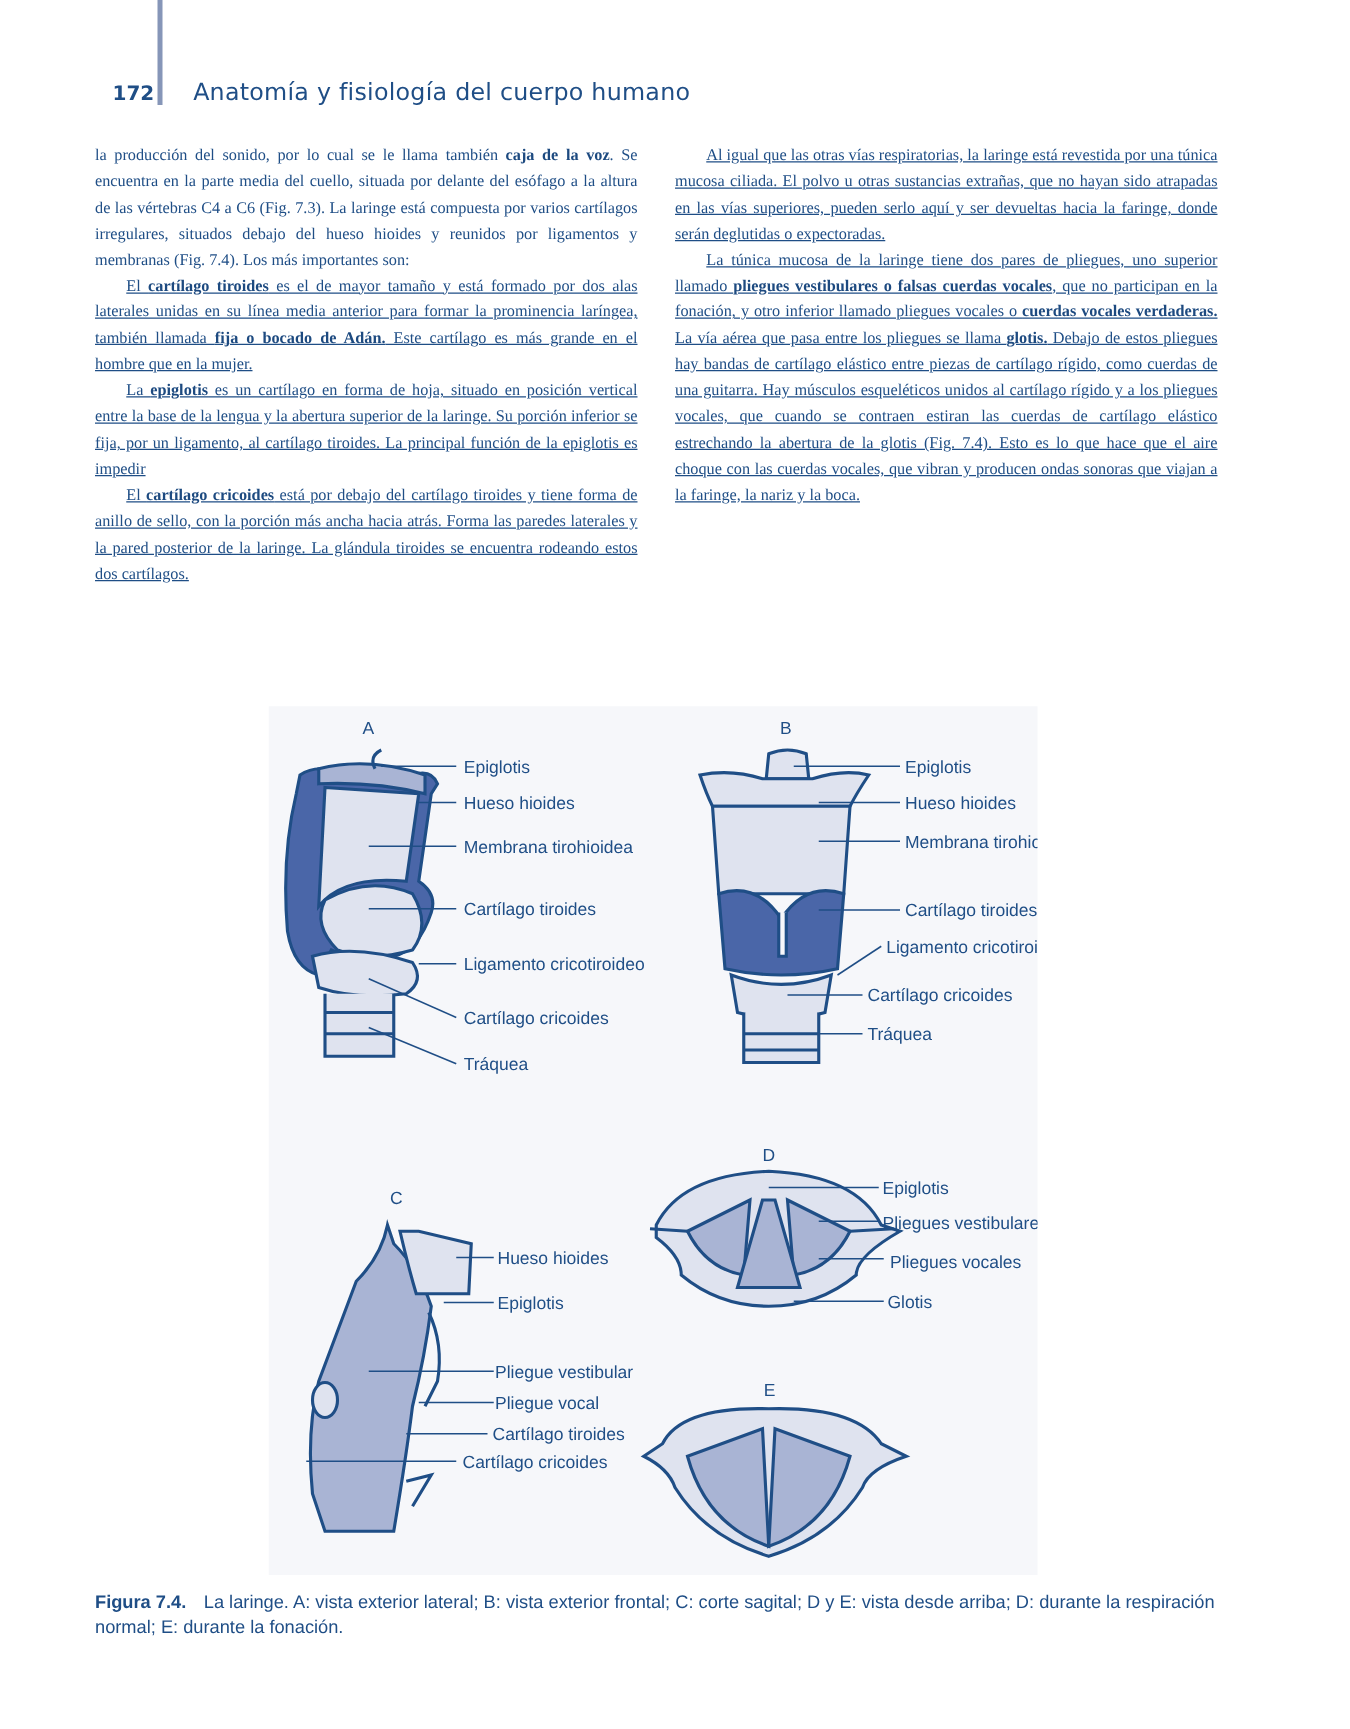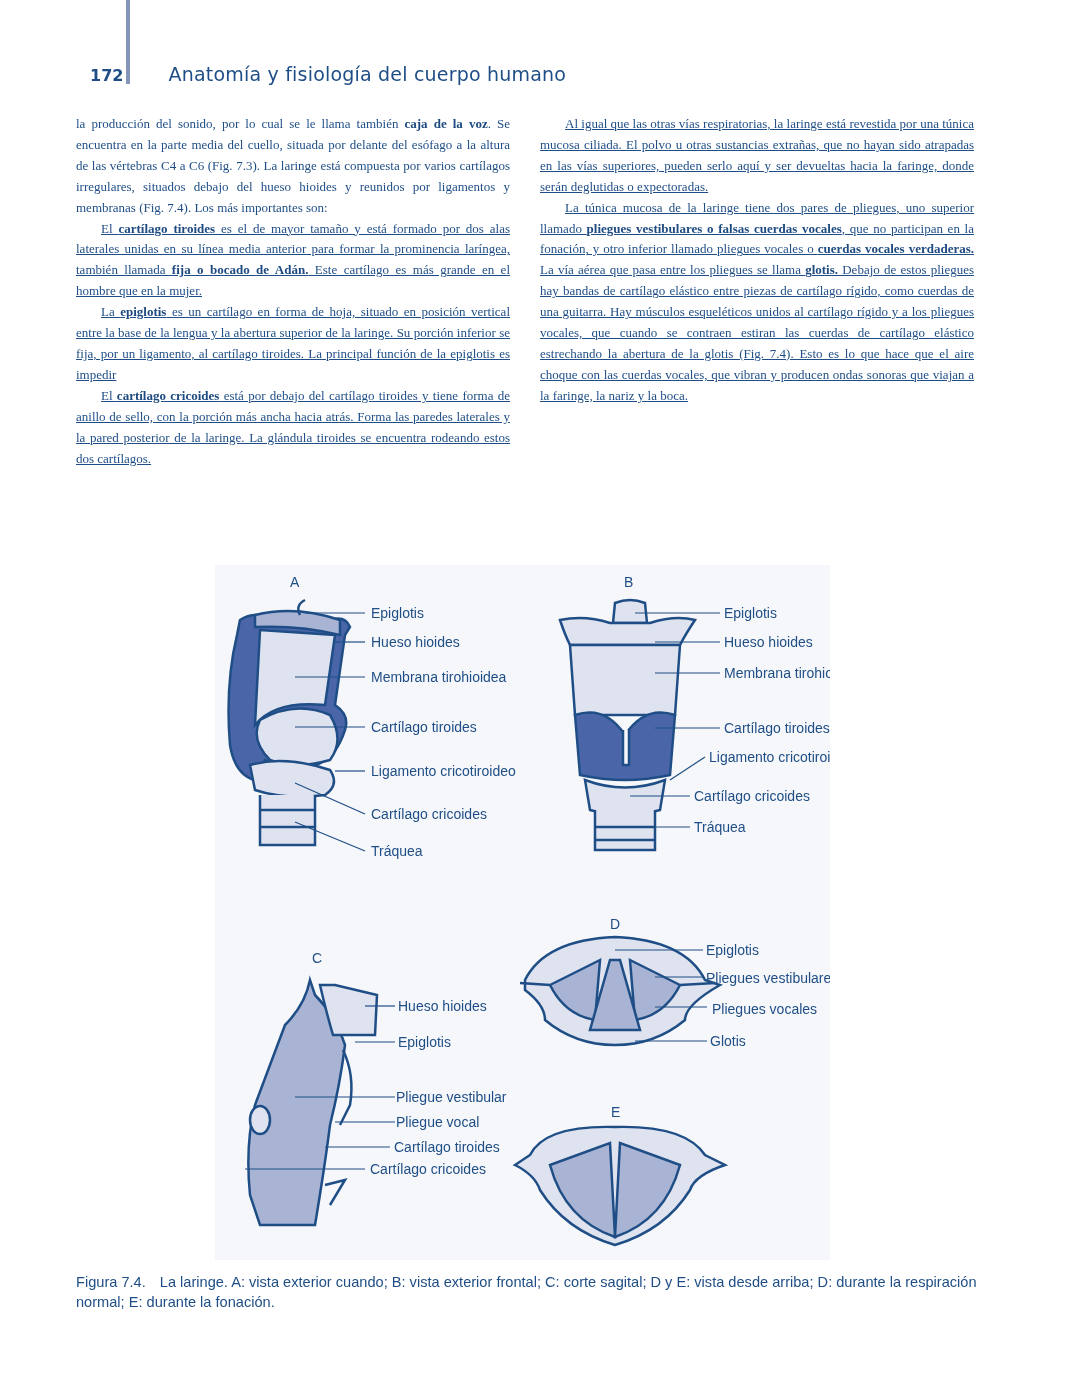--- a/index.html
+++ b/index.html
@@ -1,32 +1,32 @@
 <!DOCTYPE html>
 <html><head>
 <meta charset="utf-8">
 <style>
   html, body { margin:0; padding:0; background:#ffffff; }
   body { width:1080px; height:1383px; position:relative; overflow:hidden; font-family:"Liberation Serif", serif; color:#1f4e86; }
   .rule { position:absolute; left:126px; top:0; width:4px; height:84px; background:#8696b8; }
   .header { position:absolute; left:90px; top:63px; font-family:"DejaVu Sans", sans-serif; color:#1f4e86; }
-  .header .pnum { font-weight:bold; font-size:16px; margin-right:40px; }
+  .header .pnum { font-weight:bold; font-size:16px; margin-right:26px; }
   .header .title { font-size:19px; letter-spacing:0.2px; }
   .col { position:absolute; top:114px; width:434px; font-size:13px; line-height:20.9px; text-align:justify; hyphens:manual; }
   .col.left { left:76px; }
   .col.right { left:540px; }
   .col p { margin:0; }
   .col p.ind { text-indent:25px;text-decoration:underline; }
   b { font-weight:bold; color:#1d4a80; }
   .figure { position:absolute; left:215px; top:565px; width:615px; height:695px; background:#f6f7fa; }
   .figure svg { position:absolute; left:0; top:0; }
   .lbl { font-family:"Liberation Sans", sans-serif; font-size:14px; fill:#1f4e86; }
   .letter { font-family:"Liberation Sans", sans-serif; font-size:14px; fill:#1f4e86; }
   .caption { position:absolute; left:76px; top:1272px; width:910px; font-family:"Liberation Sans", sans-serif; font-size:14.6px; line-height:20px; color:#1f4e86; }
-  .caption .fig { font-weight:normal; margin-right:14px; }
+  .caption .fig { font-weight:bold; margin-right:14px; }
 </style>
 </head>
 <body>
 
 <div class="rule"></div>
 <div class="header">
   <span class="pnum">172</span>
   <span class="title">Anatomía y fisiología del cuerpo humano</span>
 </div>
 
@@ -148,14 +148,14 @@
     <text class="lbl" x="155" y="609">Cartílago cricoides</text>
 
     <text class="lbl" x="491" y="390">Epiglotis</text>
     <text class="lbl" x="491" y="418">Pliegues vestibulares</text>
     <text class="lbl" x="497" y="449">Pliegues vocales</text>
     <text class="lbl" x="495" y="481">Glotis</text>
   </svg>
 </div>
 
 <div class="caption">
-  <span class="fig">Figura 7.4.</span><span>La laringe. A: vista exterior cuando; B: vista exterior frontal; C: corte sagital; D y E: vista desde arriba; D: durante la respiración normal; E: durante la fonación.</span>
+  <span class="fig">Figura 7.4.</span><span>La laringe. A: vista exterior lateral; B: vista exterior frontal; C: corte sagital; D y E: vista desde arriba; D: durante la respiración normal; E: durante la fonación.</span>
 </div>
 
 </body></html>

